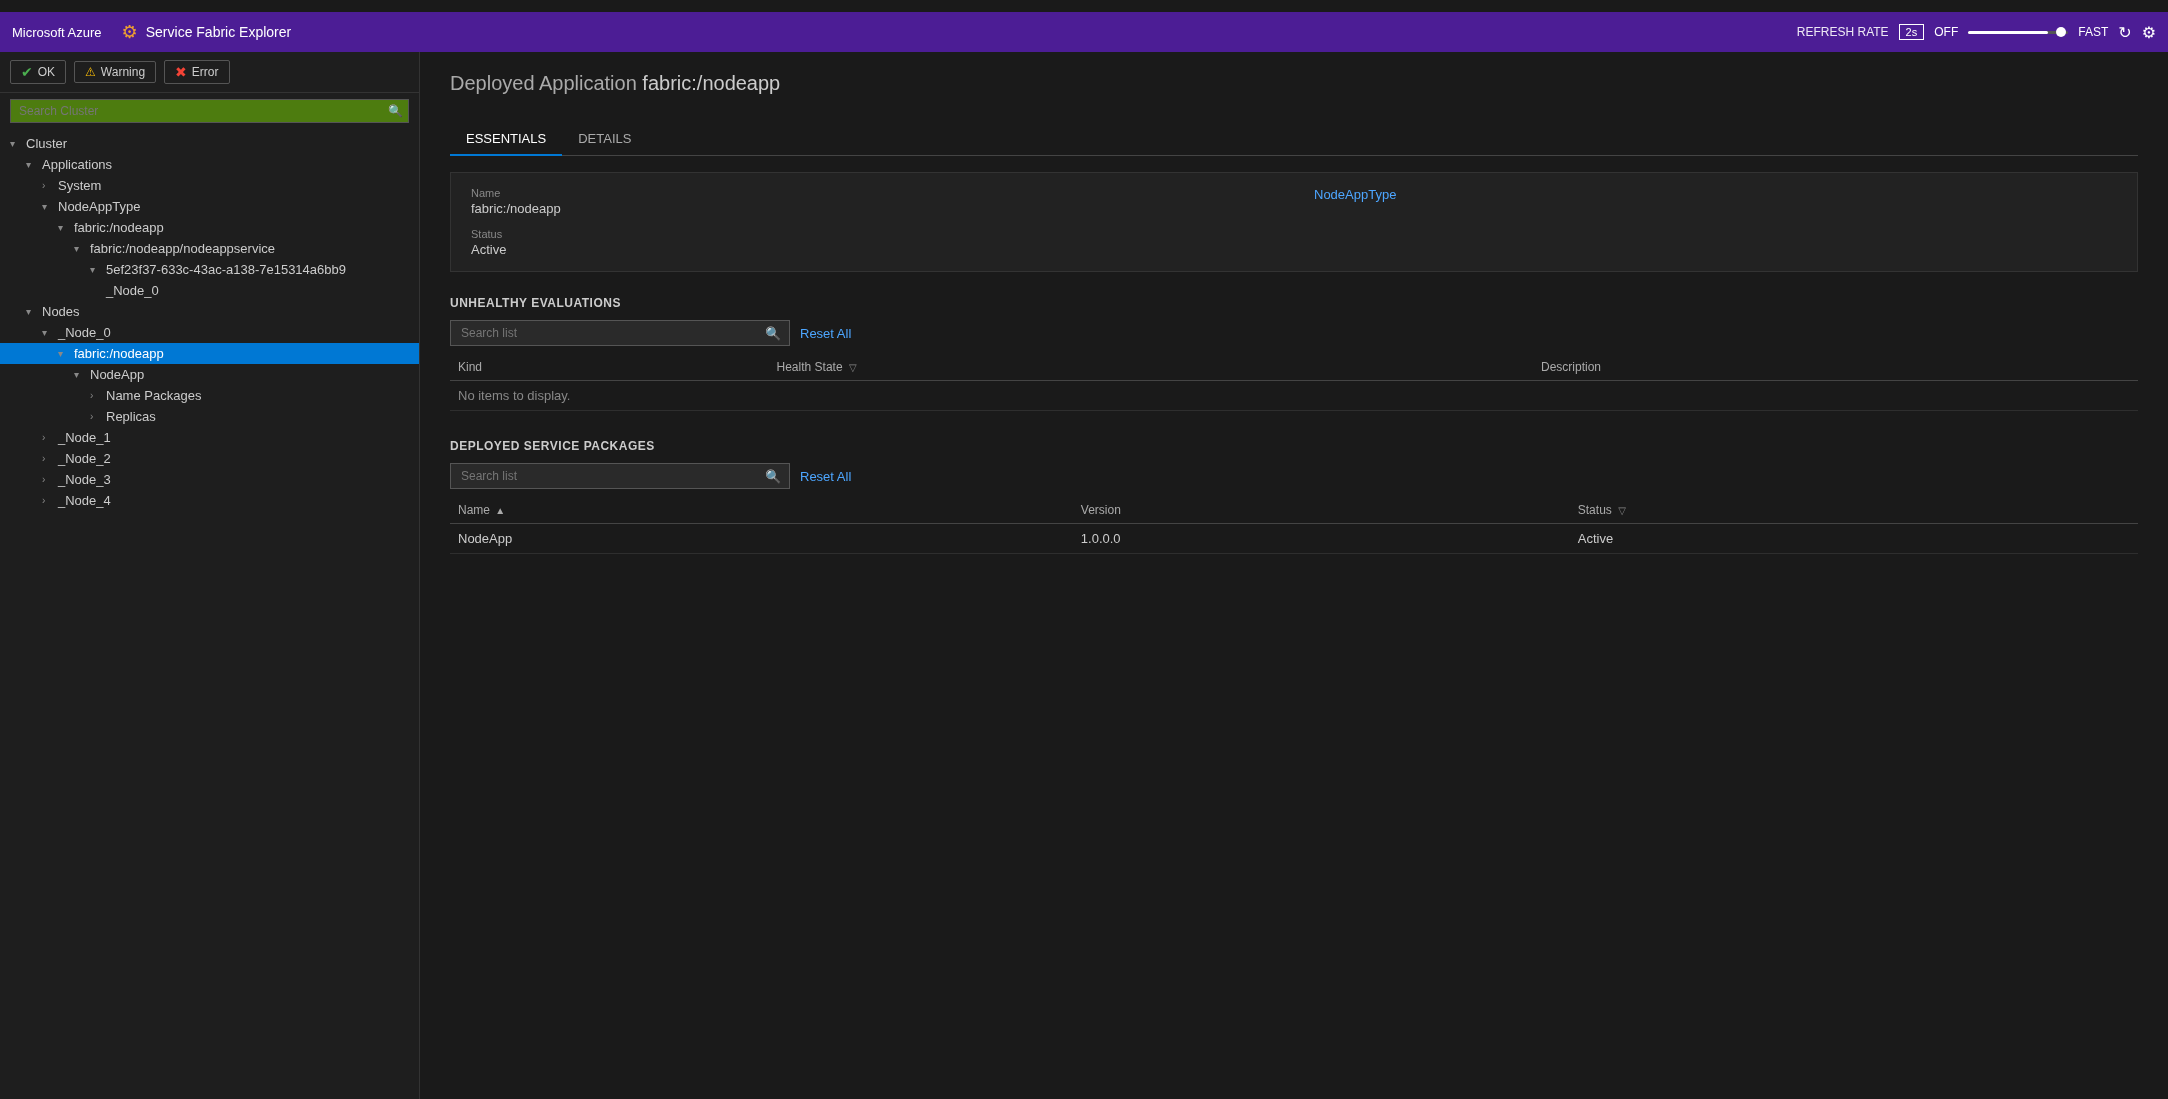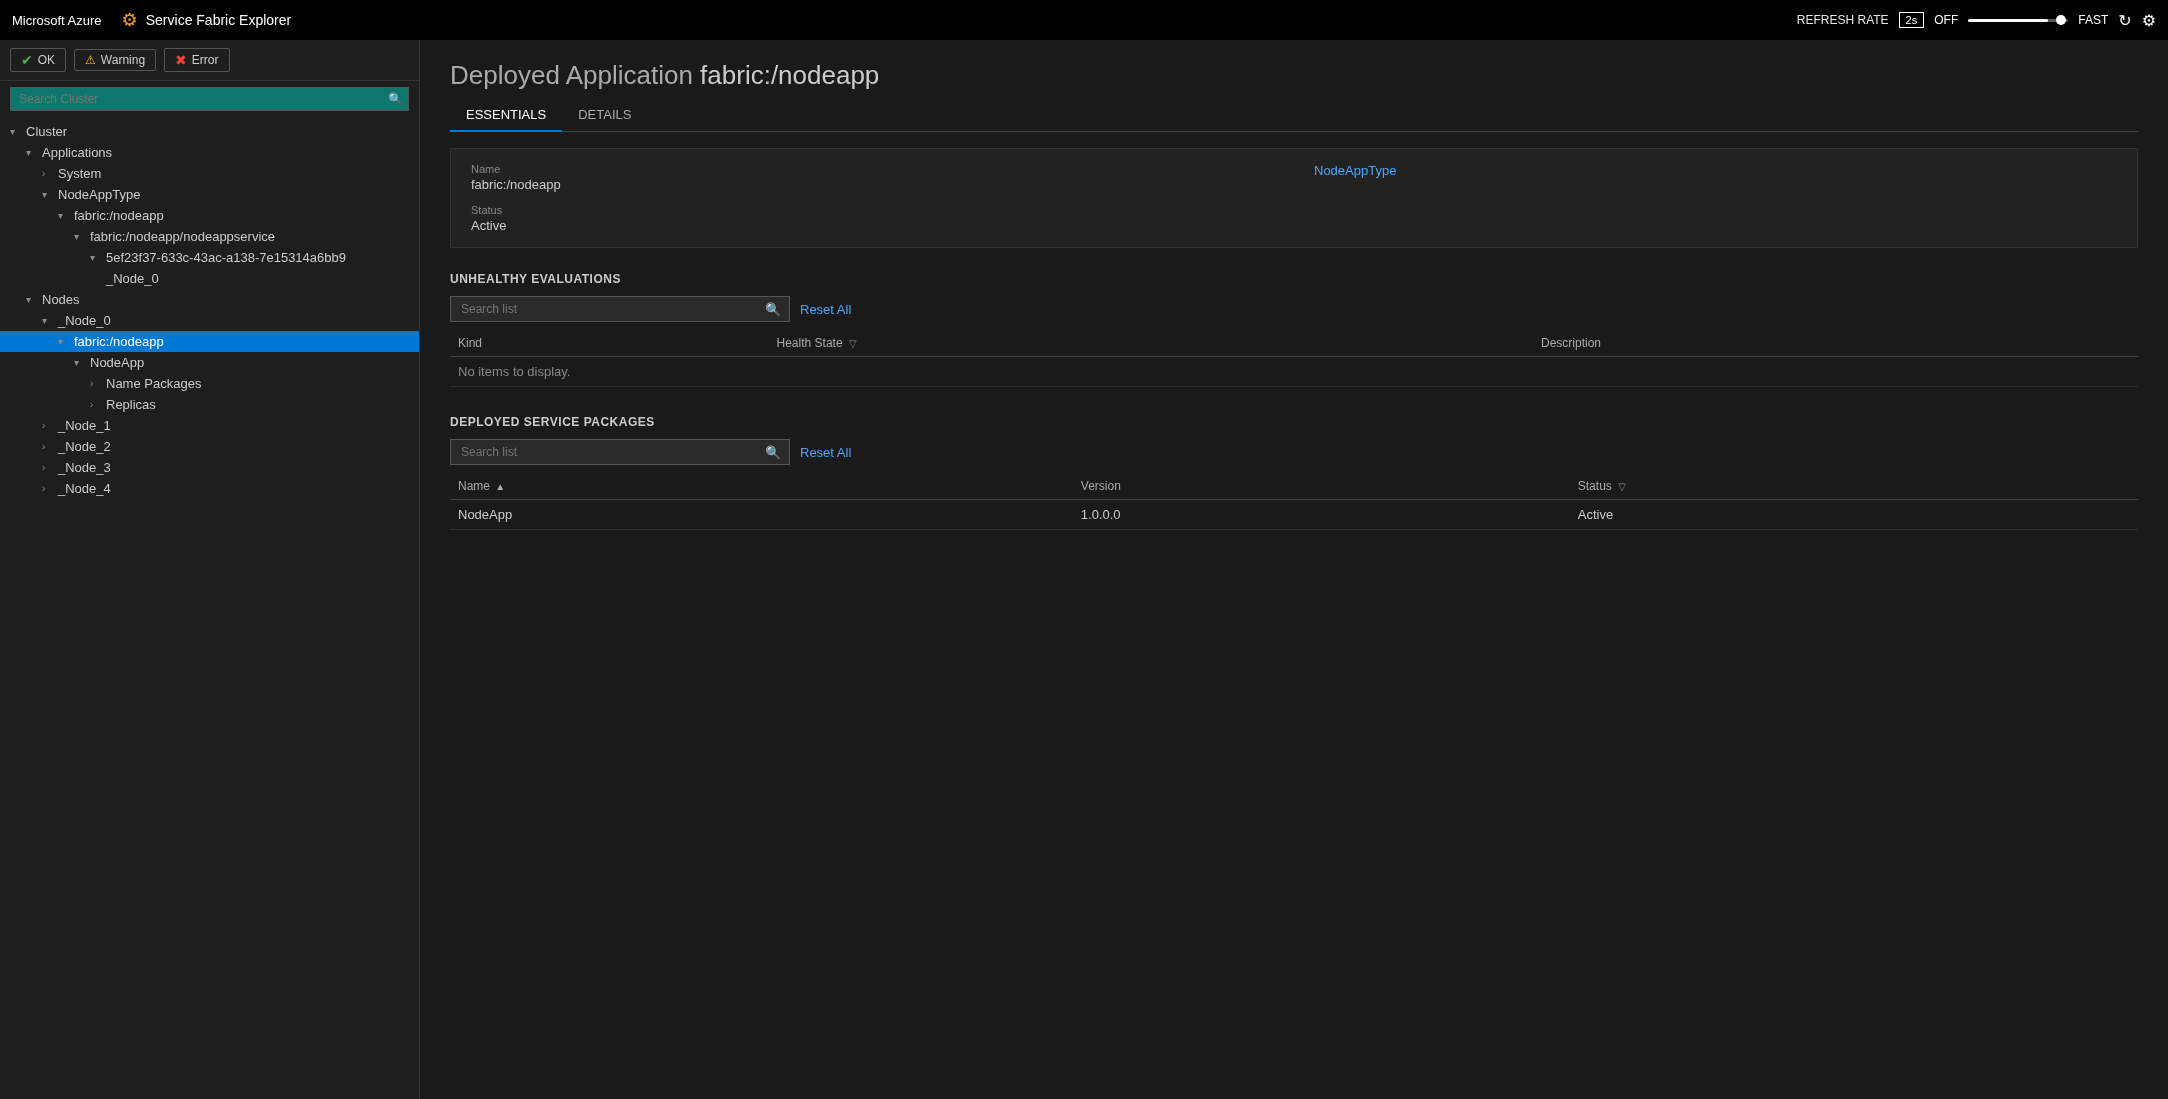--- a/index.html
+++ b/index.html
@@ -1,19 +1,19 @@
 <!DOCTYPE html>
 <html><head>
   <meta charset="utf-8">
   <style>
     * { box-sizing: border-box; margin: 0; padding: 0; }
     body { background: #1a1a1a; color: #ccc; font-family: 'Segoe UI', Arial, sans-serif; font-size: 13px; height: 100vh; overflow: hidden; display: flex; flex-direction: column; }
 
     
-    .topbar { background: #000000; display: flex; align-items: center; height: 40px; padding: 8px 12px; flex-shrink: 0; }
+    .topbar { background: #4c1d95; display: flex; align-items: center; height: 40px; padding: 8px 12px; flex-shrink: 0; margin-top: 12px; }
     .topbar-brand { color: #fff; font-size: 13px; font-weight: 400; margin-right: 20px; }
     .topbar-app { display: flex; align-items: center; gap: 8px; color: #fff; font-size: 14px; }
     .topbar-app .app-icon { color: #f0a030; font-size: 18px; }
     .topbar-right { margin-left: auto; display: flex; align-items: center; gap: 10px; color: #fff; font-size: 12px; justify-content: center; }
     .refresh-label { opacity: 0.9; }
     .refresh-rate { background: transparent; border: 1px solid #fff; color: #fff; padding: 1px 6px; font-size: 11px; }
     .slider-container { display: flex; align-items: center; gap: 6px; }
     .slider-track { width: 100px; height: 3px; background: #555; position: relative; border-radius: 2px; }
     .slider-fill { width: 80%; height: 100%; background: #fff; border-radius: 2px; }
     .slider-thumb { position: absolute; right: 2px; top: -4px; width: 10px; height: 10px; background: #fff; border-radius: 50%; }
@@ -23,41 +23,41 @@
     .main { display: flex; flex: 1; overflow: hidden; }
 
     
     .sidebar { width: 420px; background: #1e1e1e; border-right: 1px solid #333; display: flex; flex-direction: column; overflow: hidden; flex-shrink: 0; }
     .sidebar-toolbar { padding: 8px 10px; display: flex; align-items: center; gap: 8px; border-bottom: 1px solid #333; }
     .status-btn { border: 1px solid #555; background: transparent; color: #ccc; padding: 3px 10px; font-size: 12px; cursor: pointer; display: flex; align-items: center; gap: 5px; border-radius: 2px; }
     .ok-dot { color: #4caf50; font-size: 14px; }
     .warn-dot { color: #ffc107; font-size: 12px; }
     .err-dot { color: #f44336; font-size: 14px; }
     .search-cluster { padding: 6px 10px; }
-    .search-cluster input { width: 100%; background: #0f766e; border: 1px solid #555; color: #ccc; padding: 4px 28px 4px 8px; font-size: 12px; outline: none; }
+    .search-cluster input { width: 100%; background: #4d7c0f; border: 1px solid #555; color: #ccc; padding: 4px 28px 4px 8px; font-size: 12px; outline: none; }
     .search-cluster-wrap { position: relative; }
     .search-cluster-wrap input { width: 100%; }
     .search-cluster-wrap .search-icon { position: absolute; right: 6px; top: 50%; transform: translateY(-50%); color: #888; font-size: 12px; }
 
     .tree { flex: 1; overflow-y: auto; padding: 4px 0; }
     .tree-item { padding: 3px 0 3px 0; cursor: pointer; display: flex; align-items: center; }
     .tree-item.active { background: #0078d4; }
     .tree-item.active .label { color: #fff; }
     .indent-0 { padding-left: 10px; }
     .indent-1 { padding-left: 26px; }
     .indent-2 { padding-left: 42px; }
     .indent-3 { padding-left: 58px; }
     .indent-4 { padding-left: 74px; }
     .indent-5 { padding-left: 90px; }
     .chevron { display: inline-block; width: 14px; color: #888; font-size: 10px; margin-right: 2px; }
     .label { color: #ccc; font-size: 13px; }
 
     
     .content { flex: 1; background: #1a1a1a; overflow-y: auto; padding: 20px 30px; }
-    .page-title { font-size: 26px; color: #aaa; margin-bottom: 8px; }
+    .page-title { font-size: 20px; color: #aaa; margin-bottom: 28px; }
     .page-title strong { color: #ccc; font-weight: 400; }
 
     
     .tabs { display: flex; gap: 0; margin-bottom: 16px; border-bottom: 1px solid #444; align-items: flex-end; }
     .tab { padding: 8px 16px; color: #aaa; cursor: pointer; font-size: 13px; border-bottom: 2px solid transparent; margin-bottom: -1px; }
     .tab.active { color: #fff; border-bottom: 2px solid #0078d4; }
 
     
     .essentials-panel { background: #222; border: 1px solid #333; padding: 14px 20px; margin-bottom: 24px; }
     .essentials-grid { display: grid; grid-template-columns: 1fr 1fr; gap: 12px 40px; }

